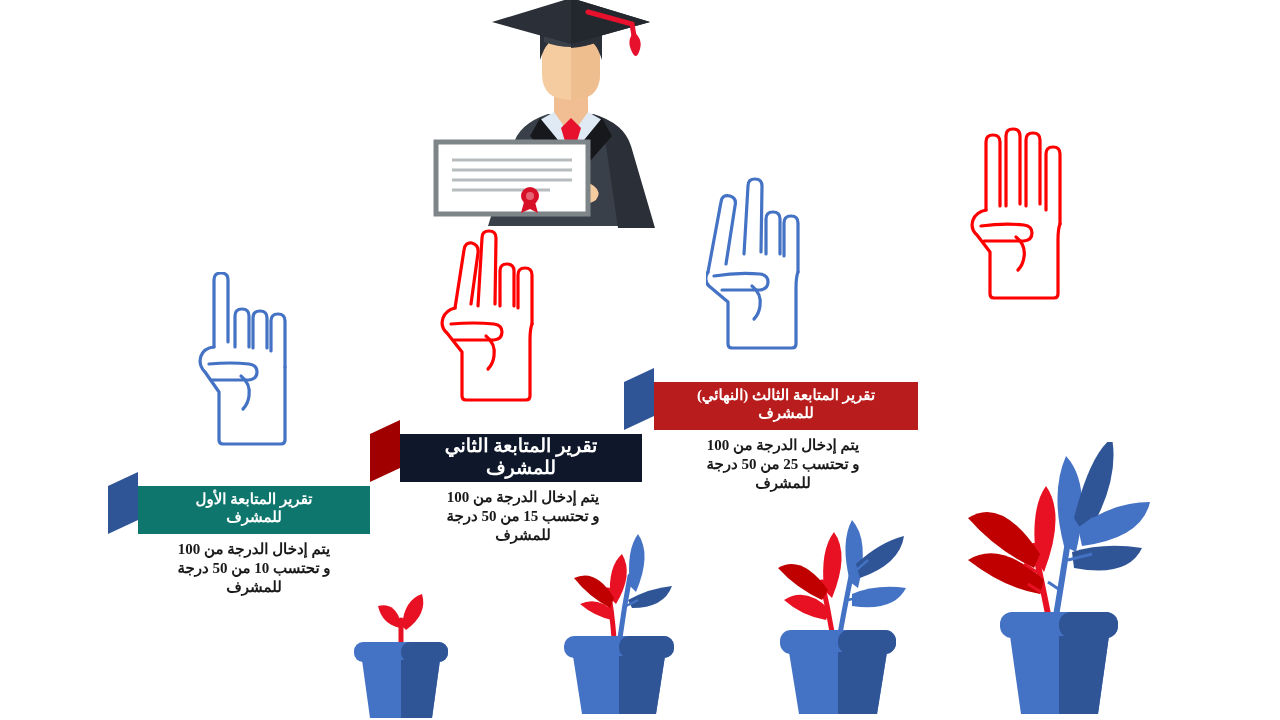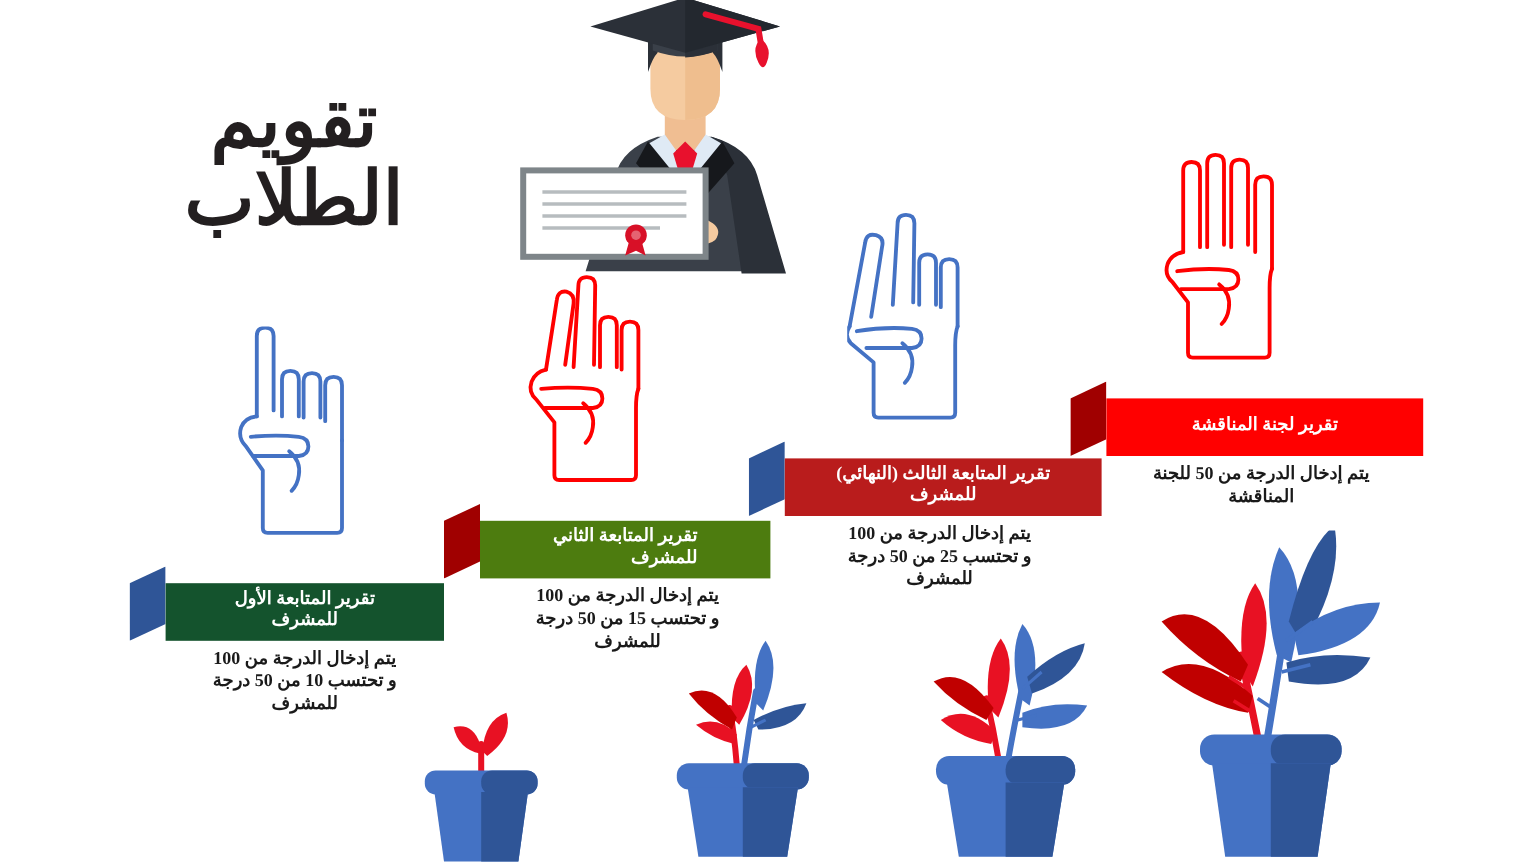--- a/index.html
+++ b/index.html
@@ -98,22 +98,20 @@
   
   .pot {
     position: absolute;
   }
 </style>
 </head>
 <body>
 
 <div id="stage">
 
-  <div id="title">تقويم
-الطلاب</div>
 
   <div id="graduate">
     <svg width="300" height="250" viewBox="0 0 300 250">
 
       <path d="M95 150 Q100 128 130 118 L175 118 Q205 128 212 150 L235 230 L70 230 Z" fill="#3A4049"></path>
       <path d="M175 118 Q206 127 213 150 L237 232 L200 232 L188 150 Z" fill="#2B3038"></path>
 
       <rect x="136" y="95" width="34" height="34" fill="#F0BE92"></rect>
 
       <path d="M136 116 L153 140 L170 116 L184 124 L153 160 L122 124 Z" fill="#DFEAF5"></path>
@@ -212,36 +210,36 @@
     </svg>
   </div>
 
   <div class="step" id="step-1-group" style="left:108px; top:472px;">
     <div class="banner" style="width:262px; height:62px;">
       <div class="banner-cap">
         <svg width="30" height="62" viewBox="0 0 30 62" preserveAspectRatio="none">
           <polygon points="0,14 30,0 30,48 0,62" fill="#2F5597"></polygon>
         </svg>
       </div>
-      <div class="banner-face" style="background:#14532d; font-size:15px;">تقرير المتابعة الأول
+      <div class="banner-face" style="background:#0f766e; font-size:15px;">تقرير المتابعة الأول
 للمشرف</div>
     </div>
     <div class="caption" style="left:30px; top:68px; width:232px; font-size:15px;">يتم إدخال الدرجة من 100
 و تحتسب 10 من 50 درجة
 للمشرف</div>
   </div>
 
   <div class="step" id="step-2-group" style="left:370px; top:420px;">
     <div class="banner" style="width:272px; height:62px;">
       <div class="banner-cap">
         <svg width="30" height="62" viewBox="0 0 30 62" preserveAspectRatio="none">
           <polygon points="0,14 30,0 30,48 0,62" fill="#A00000"></polygon>
         </svg>
       </div>
-      <div class="banner-face" style="background:#4d7c0f; font-size:15px;text-align:right;">تقرير المتابعة الثاني
+      <div class="banner-face" style="background:#0f172a; font-size:19px;">تقرير المتابعة الثاني
 للمشرف</div>
     </div>
     <div class="caption" style="left:34px; top:68px; width:238px; font-size:15px;">يتم إدخال الدرجة من 100
 و تحتسب 15  من 50 درجة
 للمشرف</div>
   </div>
 
   <div class="step" id="step-3-group" style="left:624px; top:368px;">
     <div class="banner" style="width:294px; height:62px;">
       <div class="banner-cap">
@@ -250,32 +248,20 @@
         </svg>
       </div>
       <div class="banner-face" style="background:#b91c1c; font-size:15px;">تقرير المتابعة الثالث (النهائي)
 للمشرف</div>
     </div>
     <div class="caption" style="left:36px; top:68px; width:246px; font-size:15px;">يتم إدخال الدرجة من 100
 و تحتسب 25 من 50 درجة
 للمشرف</div>
   </div>
 
-  <div class="step" id="step-4-group" style="left:892px; top:318px;">
-    <div class="banner" style="width:294px; height:62px;">
-      <div class="banner-cap">
-        <svg width="30" height="62" viewBox="0 0 30 62" preserveAspectRatio="none">
-          <polygon points="0,14 30,0 30,48 0,62" fill="#A00000"></polygon>
-        </svg>
-      </div>
-      <div class="banner-face" style="background:#FF0000; font-size:15px;">تقرير لجنة المناقشة</div>
-    </div>
-    <div class="caption" style="left:34px; top:68px; width:250px; font-size:15px;">يتم إدخال الدرجة من 50 للجنة
-المناقشة</div>
-  </div>
 
   <div class="pot" style="left:346px; top:570px;">
     <svg width="110" height="150" viewBox="0 0 110 150">
 
       <path d="M55 74 L55 50" stroke="#E81123" stroke-width="5" stroke-linecap="round" fill="none"></path>
 
       <path d="M54 58 Q36 54 32 36 Q48 32 54 50 Z" fill="#E81123"></path>
 
       <path d="M56 56 Q58 30 76 24 Q82 44 60 60 Z" fill="#E81123"></path>
 

